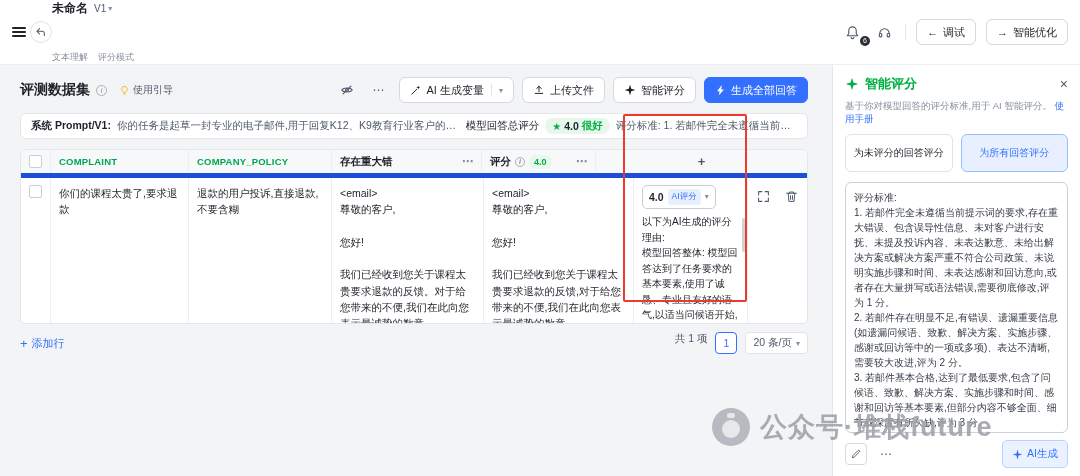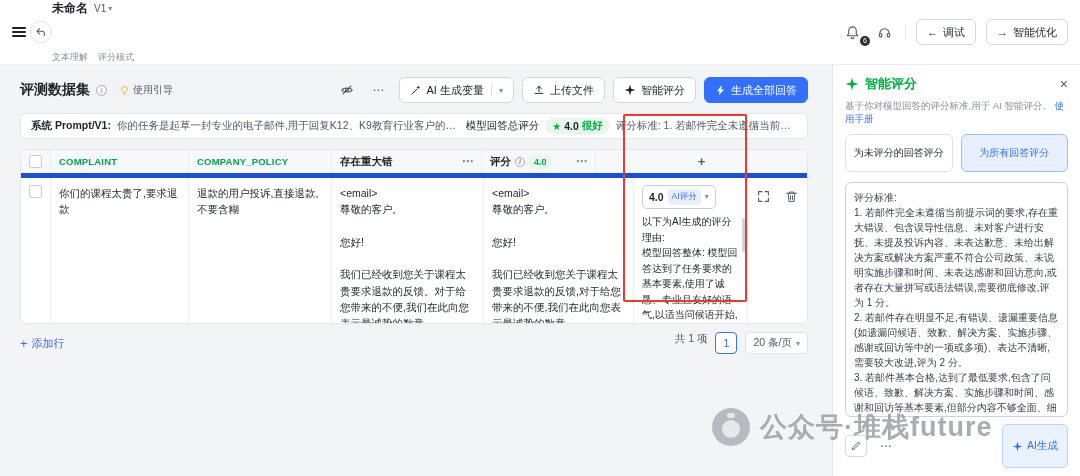--- a/index.html
+++ b/index.html
@@ -119,21 +119,21 @@
   .ptab { flex:1; height:38px; border:1px solid #e0e2e6; background:#fff; border-radius:6px;
     font-size:10px; color:#1d2129; cursor:pointer; font-family:inherit; }
   .ptab.active { background:#e8f0ff; border-color:#94bfff; color:#3370ff; }
   .criteria-box { flex:1; margin-top:10px; border:1px solid #cdd1d8; border-radius:6px;
     background:#fff; padding:7px 8px; font-size:10px; line-height:1.5; color:#363d47; overflow:hidden; }
   .panel-foot { display:flex; align-items:center; gap:8px; padding:7px 0 2px; }
   .pf-ic { width:22px; height:22px; background:#fff; border:none; color:#4e5969;
     display:flex; align-items:center; justify-content:center; border-radius:4px; font-size:12px; cursor:pointer; }
   .pf-ic.boxed { border:1px solid #d5d8dd; }
   .ai-gen { margin-left:auto; display:flex; align-items:center; gap:4px; background:#eaf2ff;
-    border:1px solid #b8d3ff; color:#3370ff; border-radius:5px; padding:14px 9px; font-size:10.5px; cursor:pointer; }
+    border:1px solid #b8d3ff; color:#3370ff; border-radius:5px; padding:6px 9px; font-size:10.5px; cursor:pointer; }
 
   
   .red-box { position:absolute; left:623px; top:114px; width:124px; height:188px;
     border:2px solid #ea3b2e; border-radius:2px; z-index:40; pointer-events:none; }
   .watermark { position:absolute; left:712px; top:408px; display:flex; align-items:center;
     gap:10px; z-index:50; opacity:.85; pointer-events:none; }
   .wm-logo { width:38px; height:38px; border-radius:50%; background:#adb2b8; position:relative; }
   .wm-logo::after { content:""; position:absolute; left:10px; top:12px; width:18px; height:18px;
     border-radius:50%; background:#e4e6e9; }
   .wm-logo::before { content:""; position:absolute; left:15px; top:5px; width:8px; height:5px;

